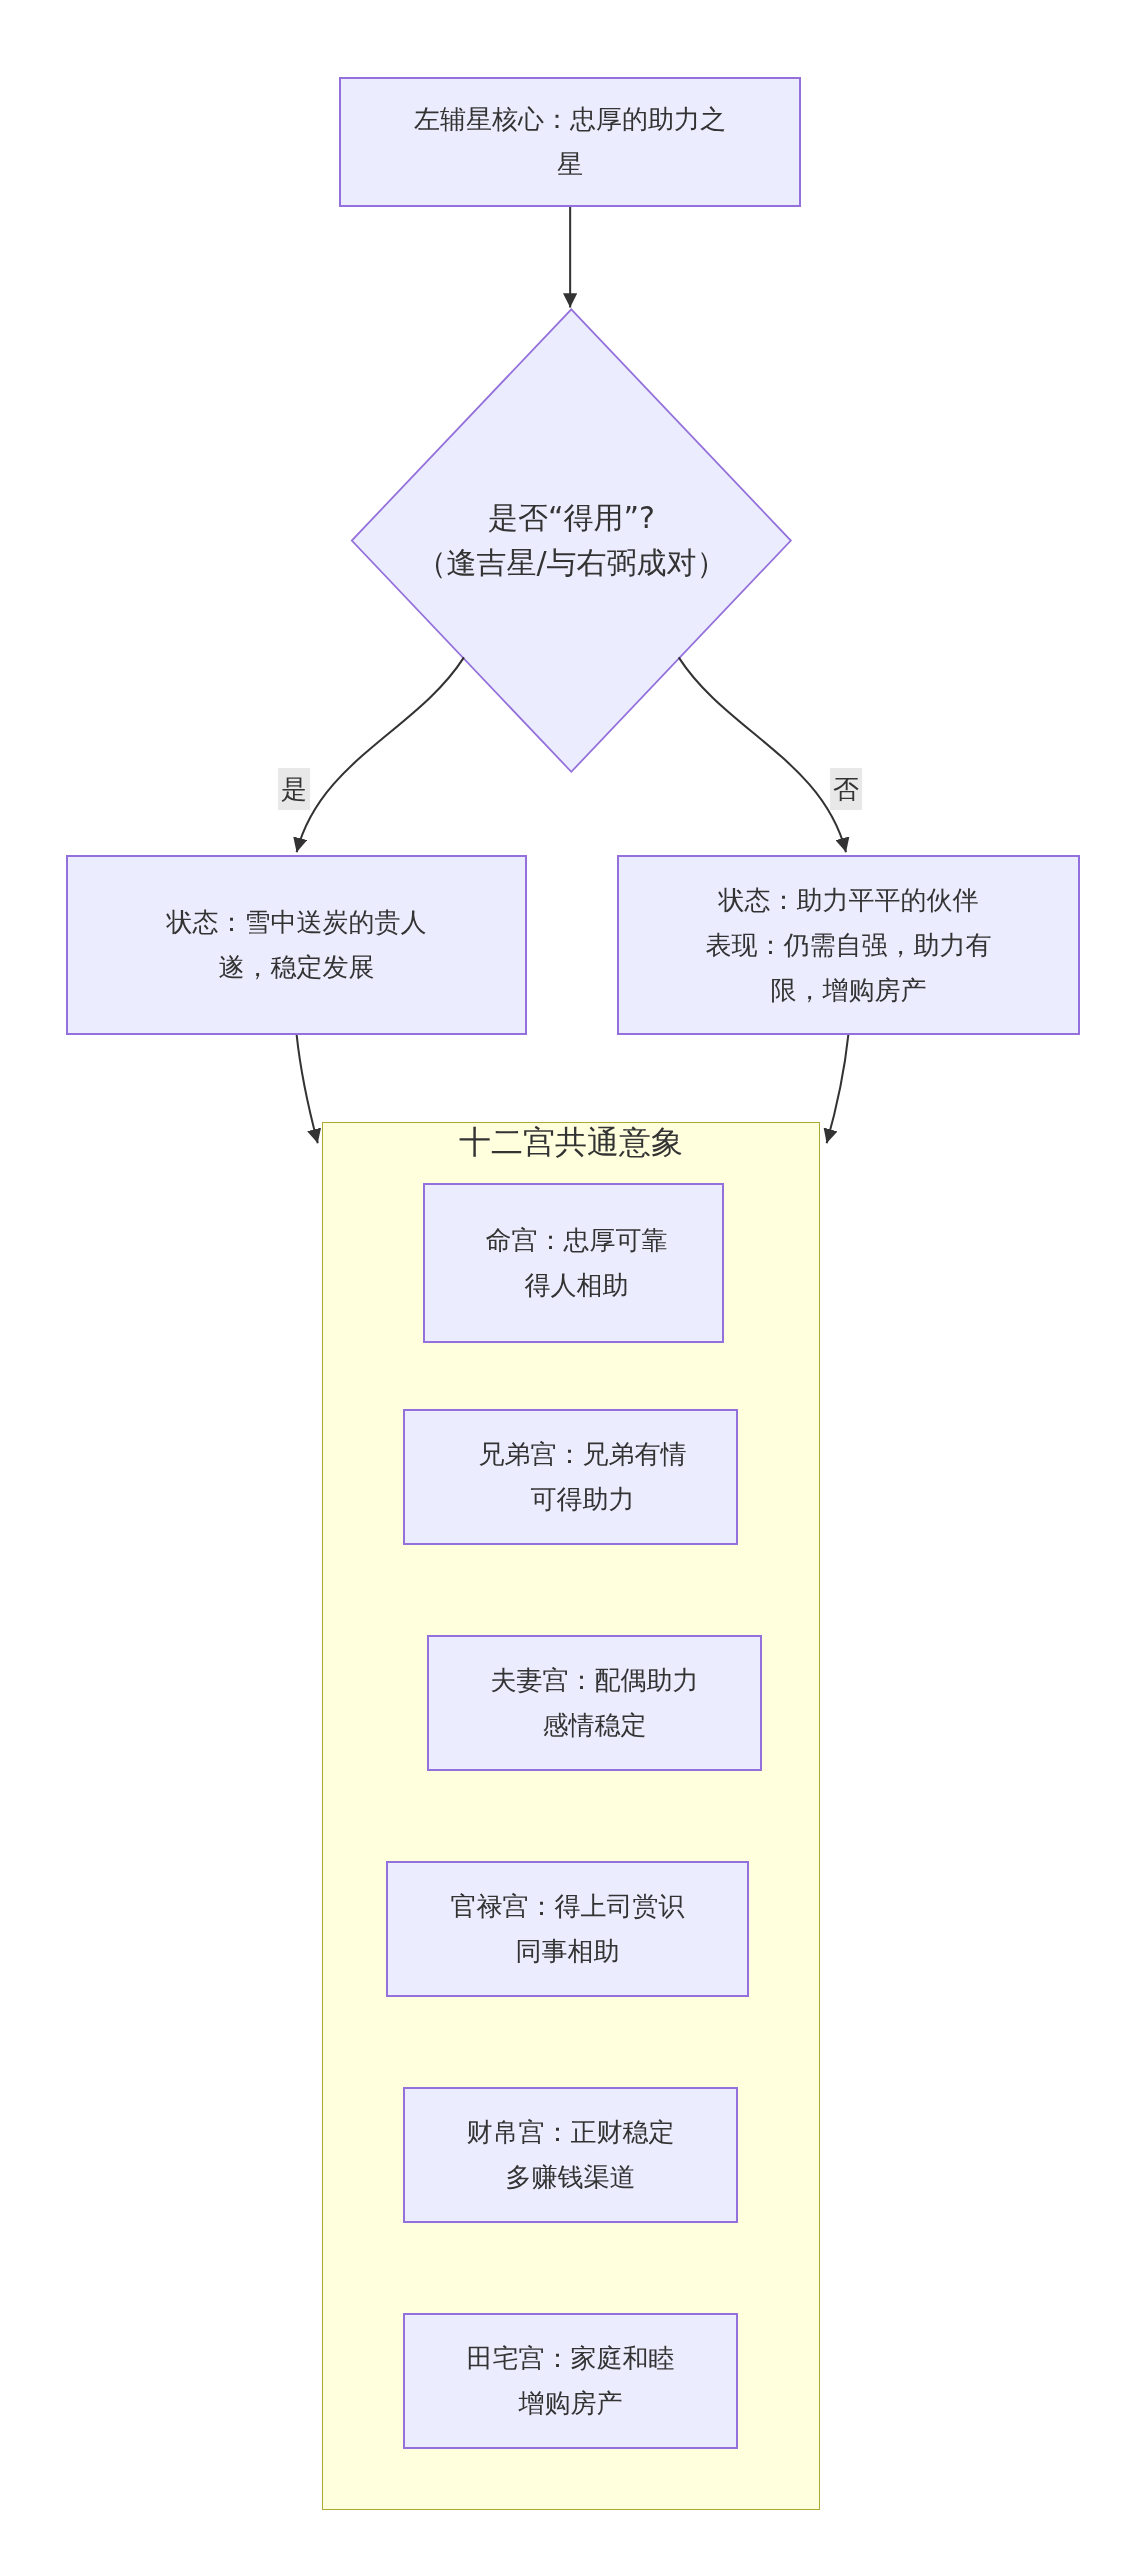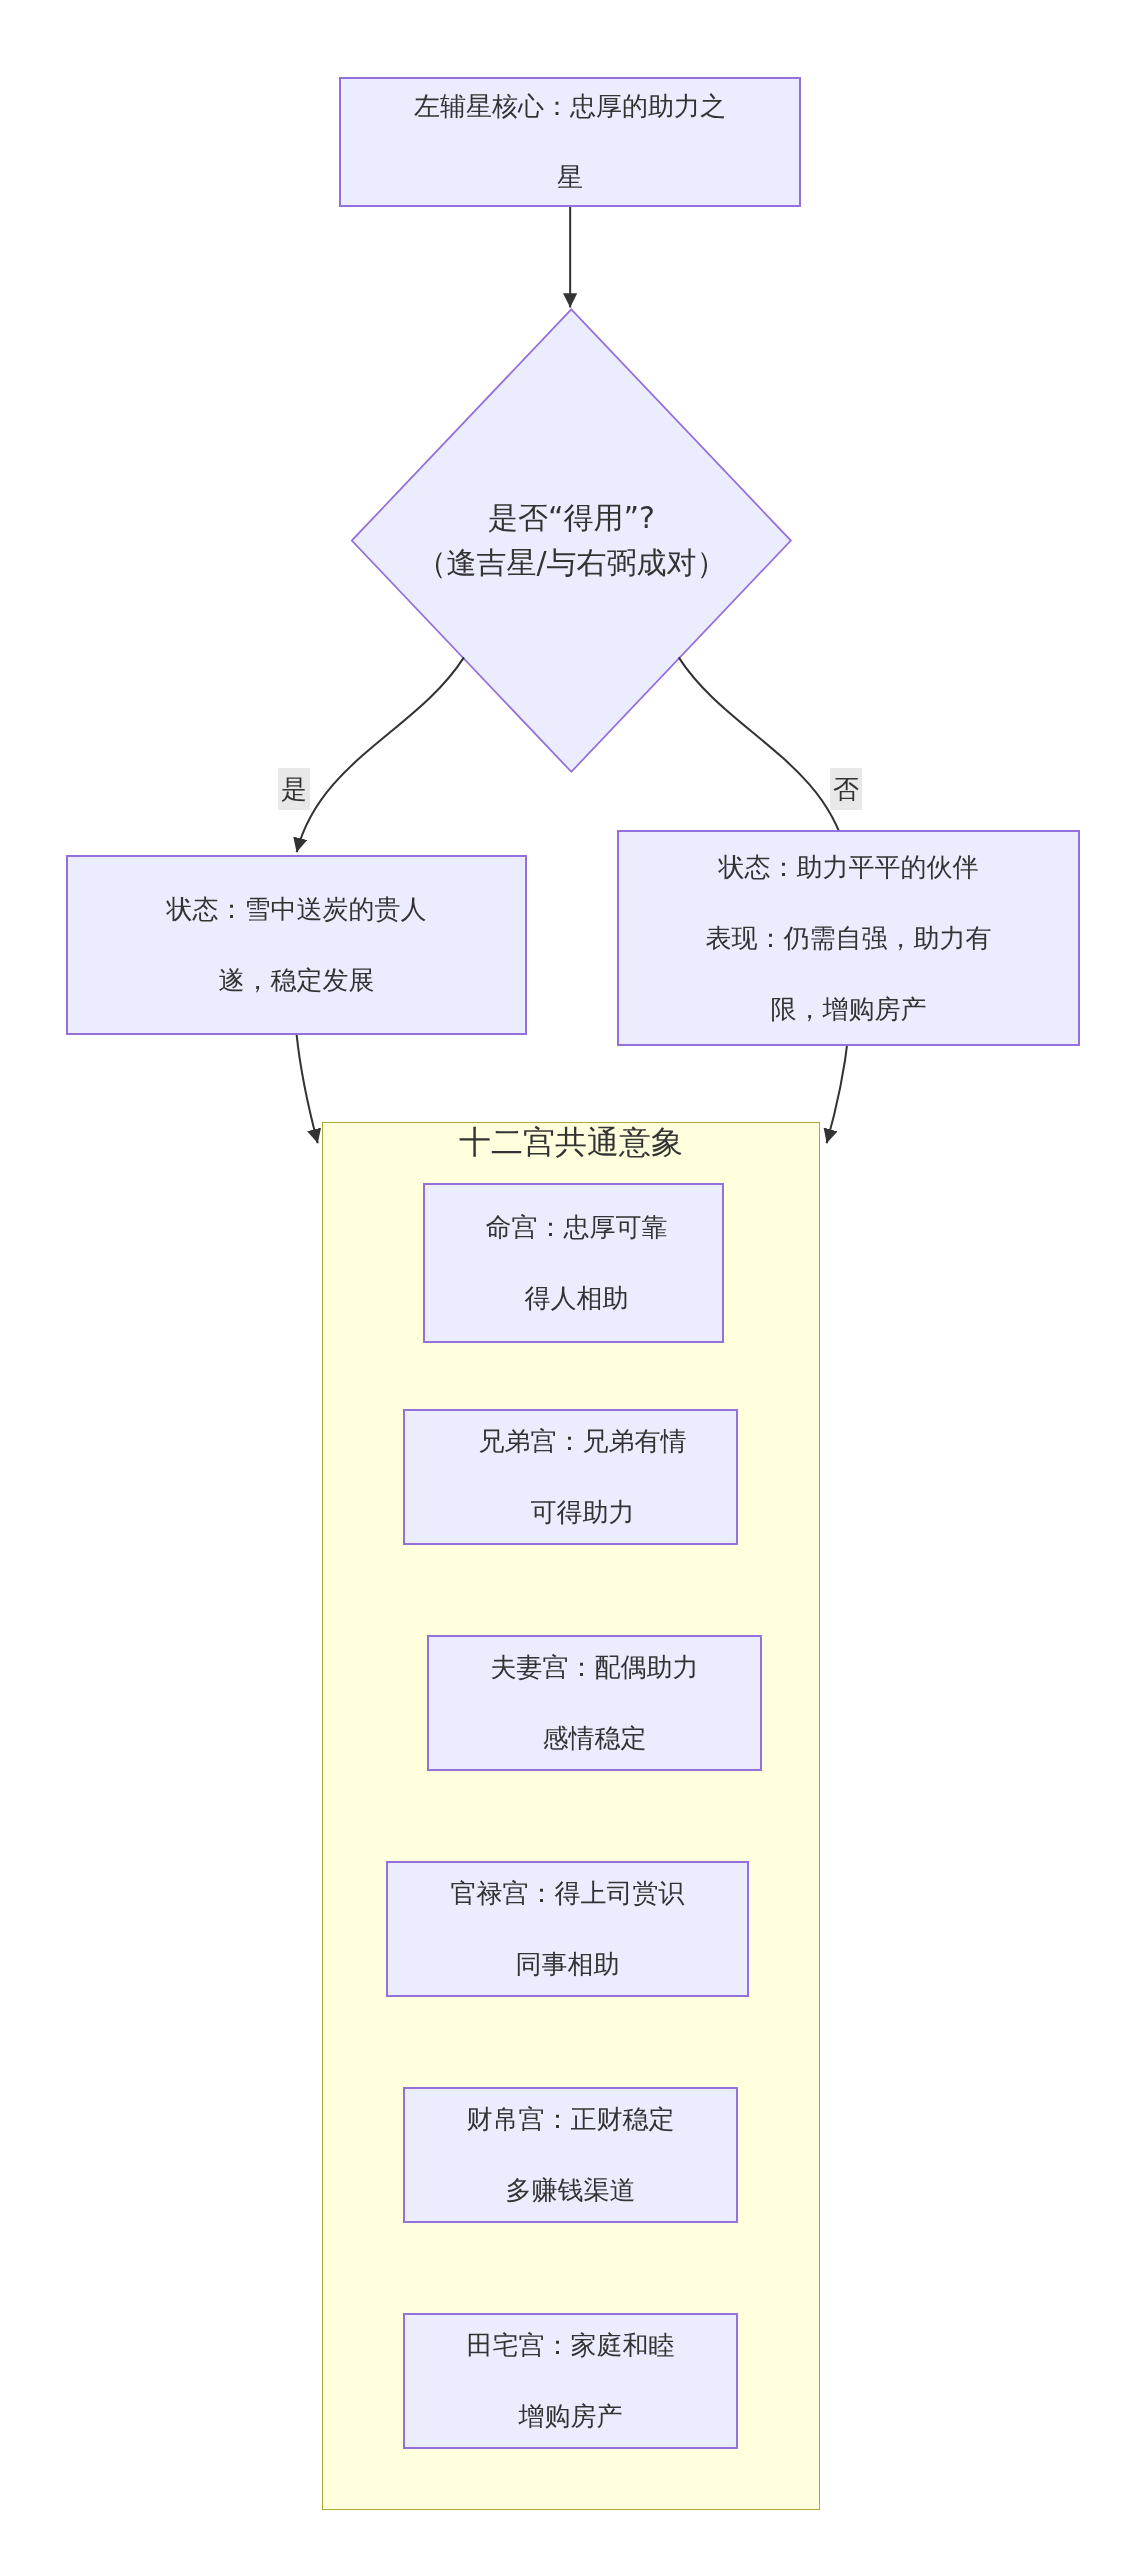--- a/index.html
+++ b/index.html
@@ -22,21 +22,20 @@
     background:#ECECFF;
     border:2.3px solid #9370DB;
     box-sizing:border-box;
     display:flex;
     flex-direction:column;
     align-items:center;
     justify-content:center;
     text-align:center;
     font-size:26px;
     line-height:45px;
-    gap:26px;
   }
   .subgraph{
     position:absolute;
     background:#FFFFDE;
     border:1.8px solid #AAAA33;
     box-sizing:border-box;
   }
   .subgraph-title{
     position:absolute;
     left:322px;
@@ -107,21 +106,21 @@
   </div>
 
   <div class="edge-label" style="left:294px;top:789px;">是</div>
   <div class="edge-label" style="left:846px;top:789px;">否</div>
 
   <div class="node" style="left:66px;top:855px;width:461px;height:180px;">
     <div class="ln">状态：雪中送炭的贵人</div>
     <div class="ln">遂，稳定发展</div>
   </div>
 
-  <div class="node" style="left:617px;top:830px;width:463px;height:216px;">
+  <div class="node" style="left:617px;top:855px;width:463px;height:180px;">
     <div class="ln">状态：助力平平的伙伴</div>
     <div class="ln">表现：仍需自强，助力有</div>
     <div class="ln">限，增购房产</div>
   </div>
 
   <div class="subgraph" style="left:322px;top:1122px;width:498px;height:1388px;"></div>
   <div class="subgraph-title">十二宫共通意象</div>
 
   <div class="node" style="left:423px;top:1183px;width:301px;height:160px;padding-left:6px;">
     <div class="ln">命宫：忠厚可靠</div>

